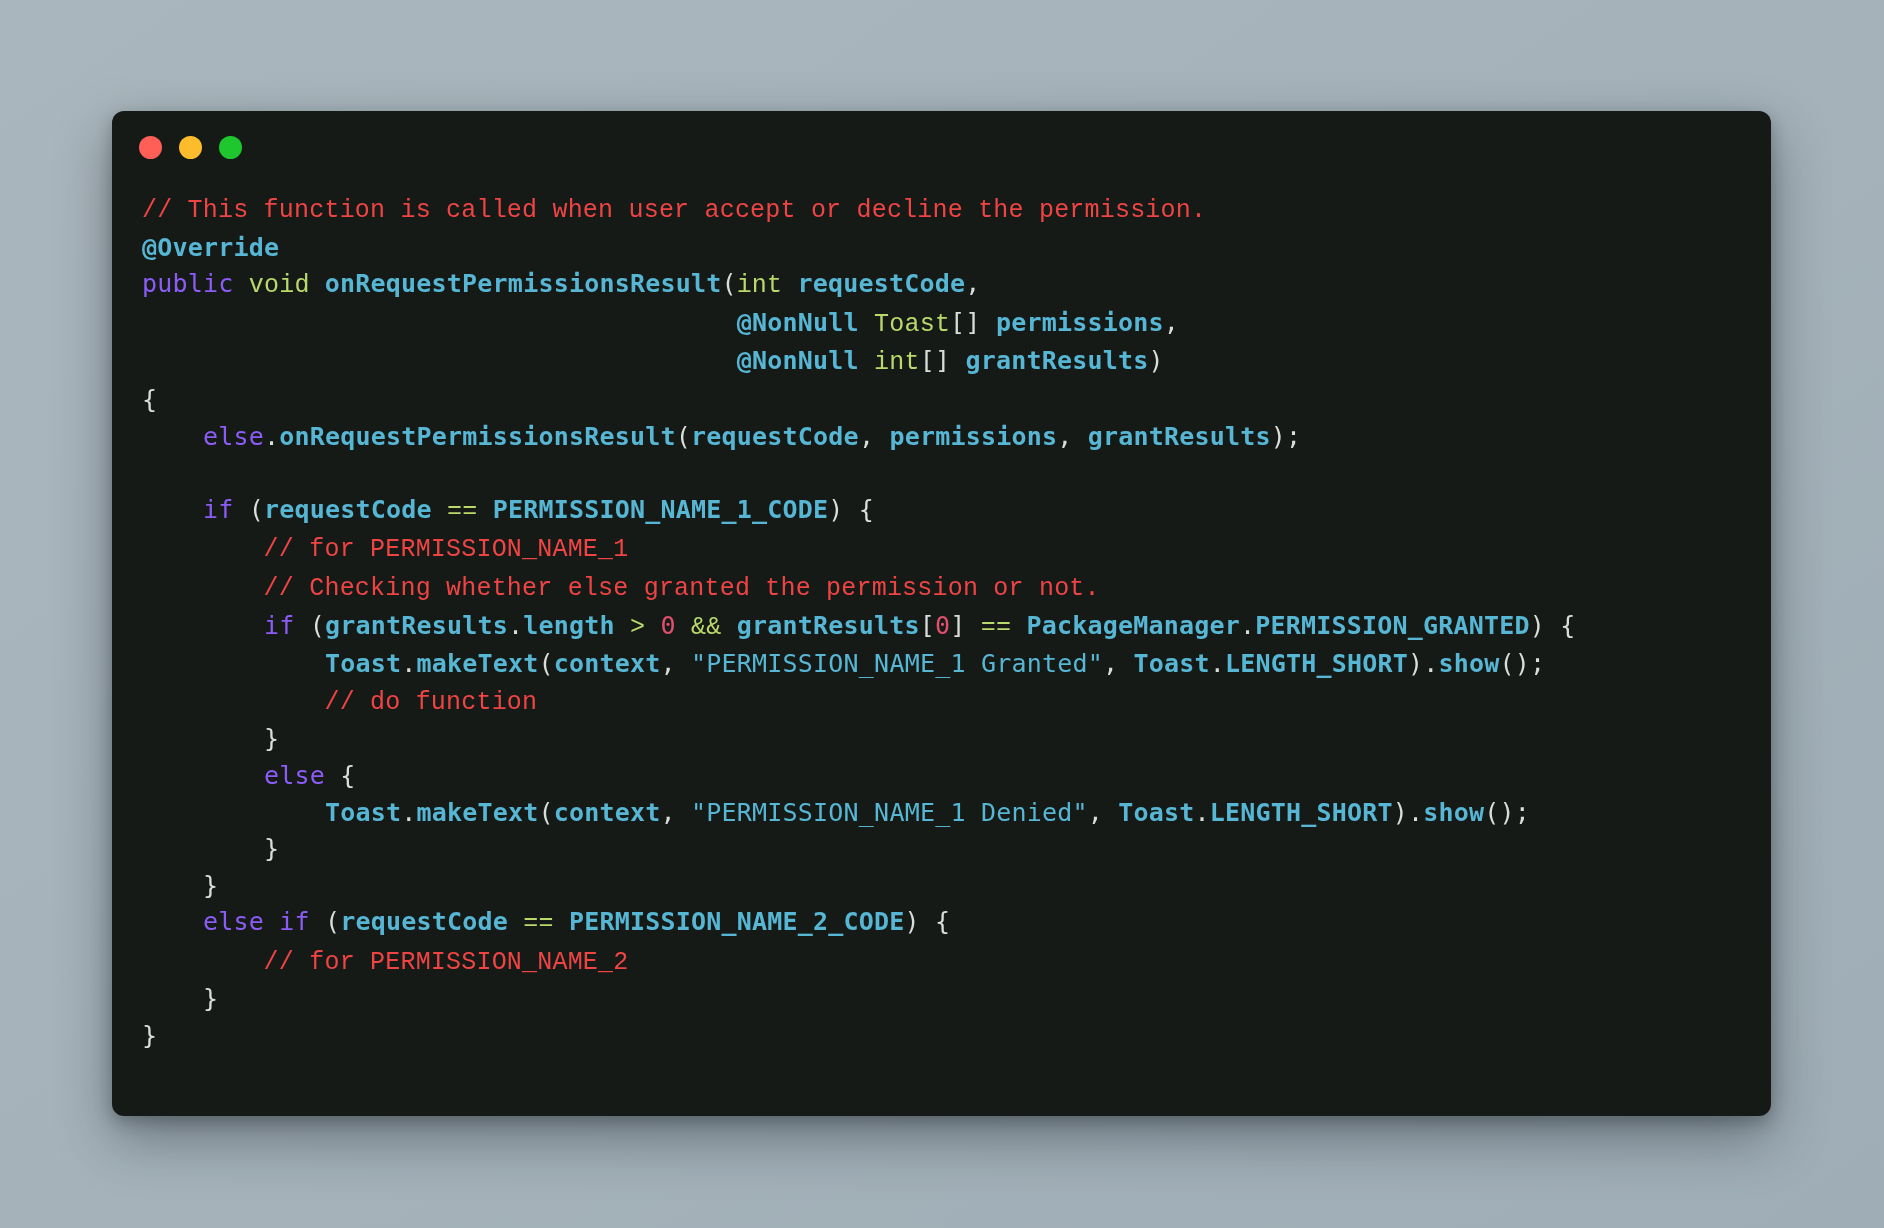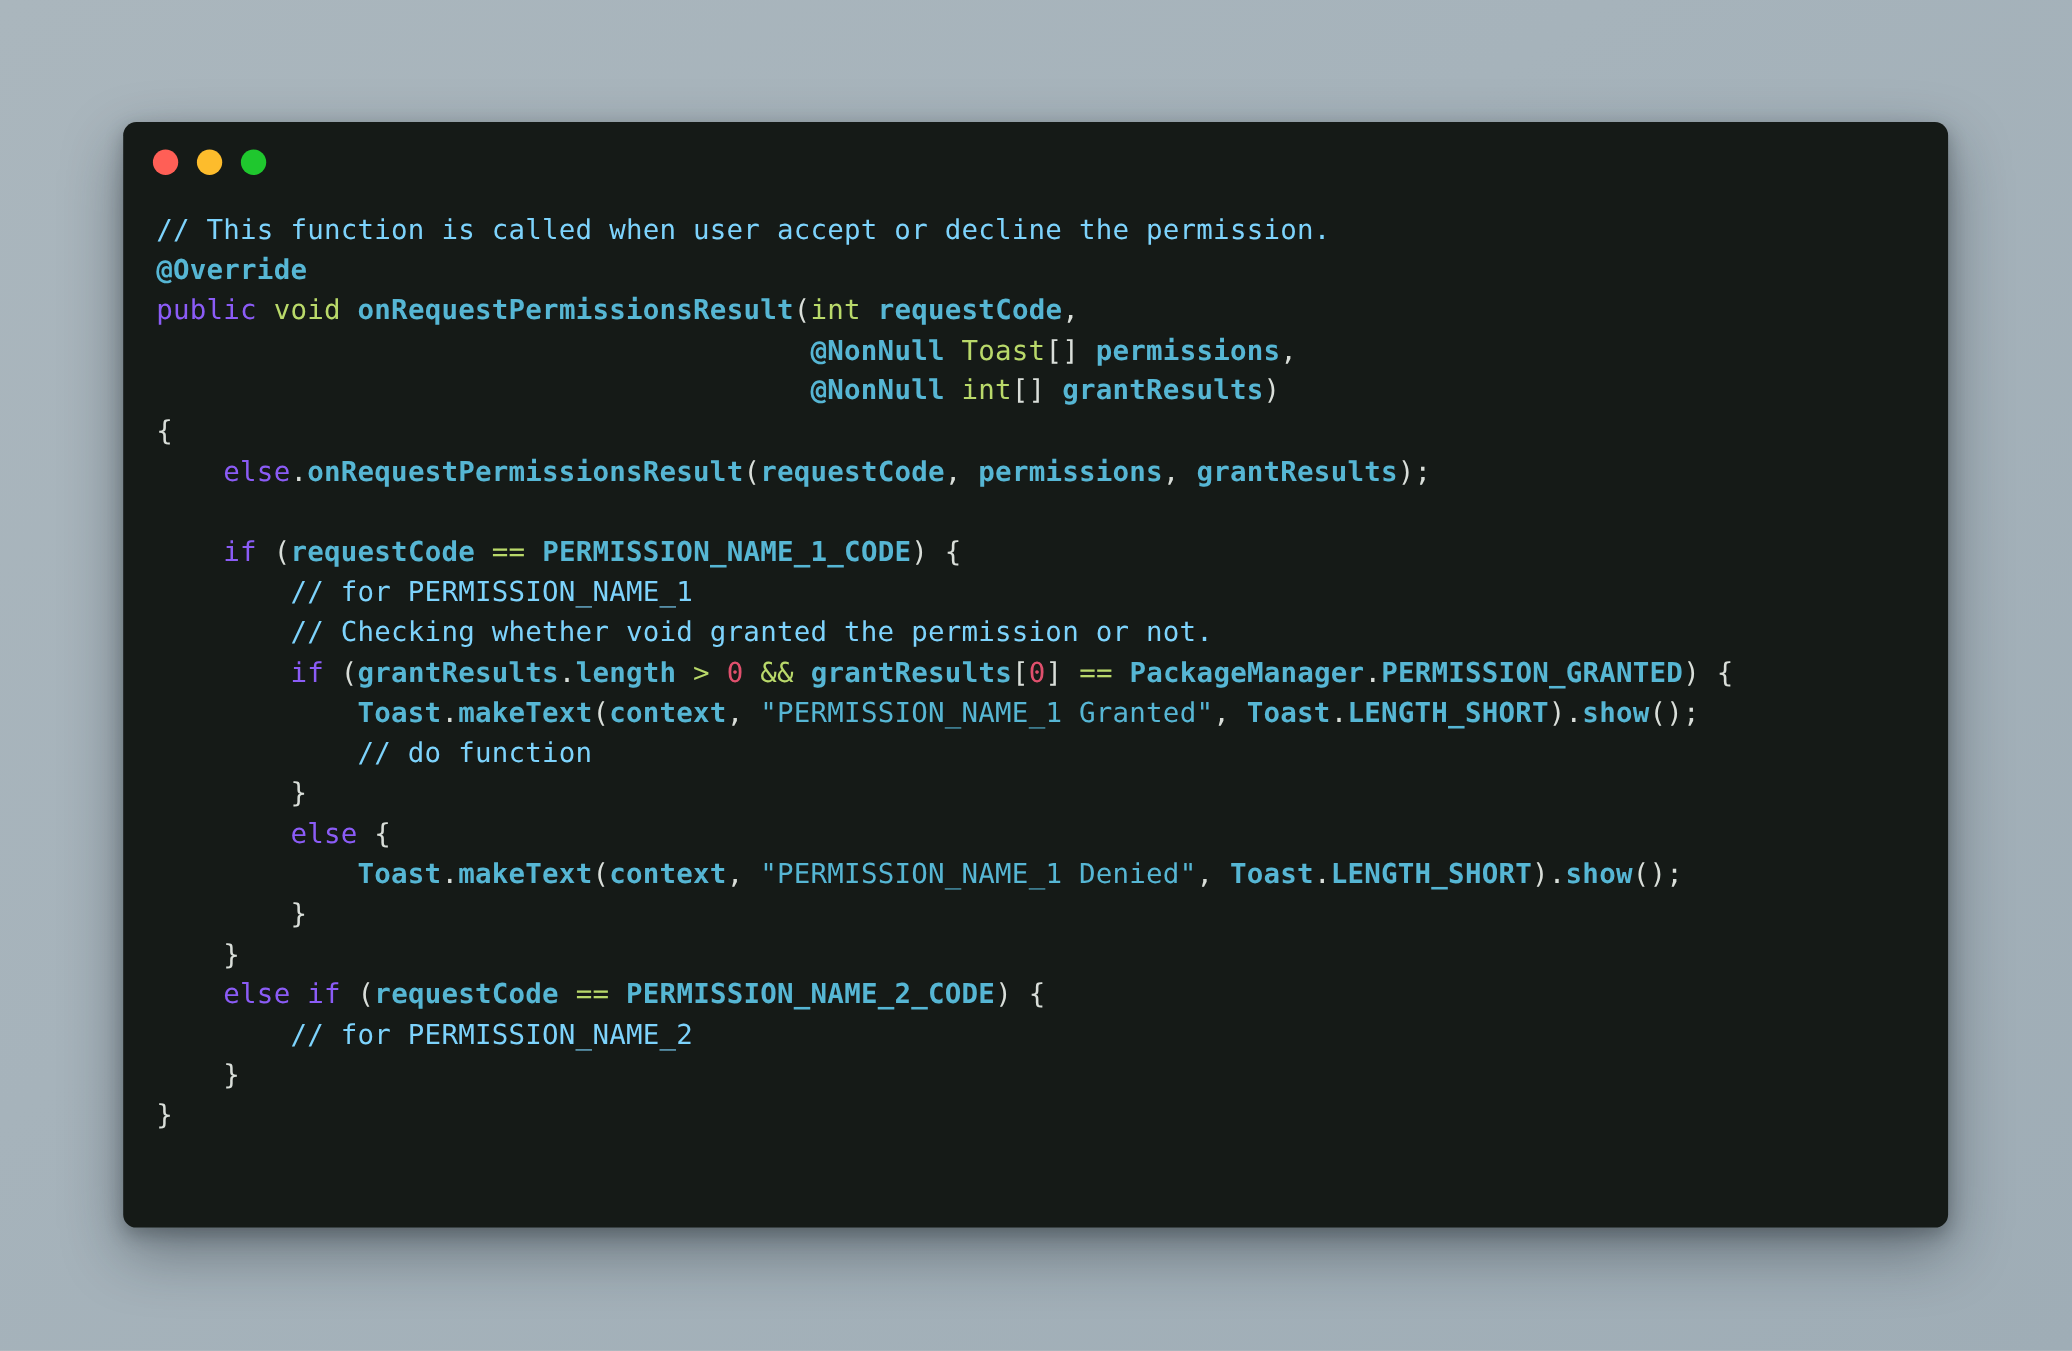--- a/index.html
+++ b/index.html
@@ -70,23 +70,23 @@
     font-family: "DejaVu Sans Mono", "Liberation Mono", monospace;
     font-size: 25px;
     line-height: 36.6px;
     letter-spacing: 0.2px;
     white-space: pre;
     color: #d6dbd8;
     -webkit-font-smoothing: antialiased;
   }
 
   
-  .t-com  { color: #7dd3fc; }          
+  .t-com  { color: #ef4444; font-family: Liberation Mono, monospace; }          
   .t-kw   { color: #8b5cf6; }          
-  .t-type { color: #b9d96a; }          
+  .t-type { color: #b9d96a; font-family: Liberation Mono, monospace; }          
   .t-id   { color: #56b6d4; font-weight: bold; }          
   .t-str  { color: #56b6d4; }          
   .t-num  { color: #e0506d; }          
   .t-pun  { color: #d9ded9; }          
 </style>
 </head>
 <body>
 
 <div id="stage">
 
@@ -102,21 +102,21 @@
       <pre class="code" id="code-block"><span class="t-com">// This function is called when user accept or decline the permission.</span>
 <span class="t-id">@Override</span>
 <span class="t-kw">public</span><span class="t-pun"> </span><span class="t-type">void</span><span class="t-pun"> </span><span class="t-id">onRequestPermissionsResult</span><span class="t-pun">(</span><span class="t-type">int</span><span class="t-pun"> </span><span class="t-id">requestCode</span><span class="t-pun">,</span>
 <span class="t-pun">                                       </span><span class="t-id">@NonNull</span><span class="t-pun"> </span><span class="t-type">Toast</span><span class="t-pun">[]</span><span class="t-pun"> </span><span class="t-id">permissions</span><span class="t-pun">,</span>
 <span class="t-pun">                                       </span><span class="t-id">@NonNull</span><span class="t-pun"> </span><span class="t-type">int</span><span class="t-pun">[]</span><span class="t-pun"> </span><span class="t-id">grantResults</span><span class="t-pun">)</span>
 <span class="t-pun">{</span>
 <span class="t-pun">    </span><span class="t-kw">else</span><span class="t-pun">.</span><span class="t-id">onRequestPermissionsResult</span><span class="t-pun">(</span><span class="t-id">requestCode</span><span class="t-pun">, </span><span class="t-id">permissions</span><span class="t-pun">, </span><span class="t-id">grantResults</span><span class="t-pun">);</span>
 <span class="t-pun"></span>
 <span class="t-pun">    </span><span class="t-kw">if</span><span class="t-pun"> (</span><span class="t-id">requestCode</span><span class="t-pun"> </span><span class="t-type">==</span><span class="t-pun"> </span><span class="t-id">PERMISSION_NAME_1_CODE</span><span class="t-pun">) {</span>
 <span class="t-com">        // for PERMISSION_NAME_1</span>
-<span class="t-com">        // Checking whether void granted the permission or not.</span>
+<span class="t-com">        // Checking whether else granted the permission or not.</span>
 <span class="t-pun">        </span><span class="t-kw">if</span><span class="t-pun"> (</span><span class="t-id">grantResults</span><span class="t-pun">.</span><span class="t-id">length</span><span class="t-pun"> </span><span class="t-type">&gt;</span><span class="t-pun"> </span><span class="t-num">0</span><span class="t-pun"> </span><span class="t-type">&amp;&amp;</span><span class="t-pun"> </span><span class="t-id">grantResults</span><span class="t-pun">[</span><span class="t-num">0</span><span class="t-pun">]</span><span class="t-pun"> </span><span class="t-type">==</span><span class="t-pun"> </span><span class="t-id">PackageManager</span><span class="t-pun">.</span><span class="t-id">PERMISSION_GRANTED</span><span class="t-pun">) {</span>
 <span class="t-pun">            </span><span class="t-id">Toast</span><span class="t-pun">.</span><span class="t-id">makeText</span><span class="t-pun">(</span><span class="t-id">context</span><span class="t-pun">, </span><span class="t-str">"PERMISSION_NAME_1 Granted"</span><span class="t-pun">, </span><span class="t-id">Toast</span><span class="t-pun">.</span><span class="t-id">LENGTH_SHORT</span><span class="t-pun">)</span><span class="t-pun">.</span><span class="t-id">show</span><span class="t-pun">();</span>
 <span class="t-com">            // do function</span>
 <span class="t-pun">        }</span>
 <span class="t-pun">        </span><span class="t-kw">else</span><span class="t-pun"> {</span>
 <span class="t-pun">            </span><span class="t-id">Toast</span><span class="t-pun">.</span><span class="t-id">makeText</span><span class="t-pun">(</span><span class="t-id">context</span><span class="t-pun">, </span><span class="t-str">"PERMISSION_NAME_1 Denied"</span><span class="t-pun">, </span><span class="t-id">Toast</span><span class="t-pun">.</span><span class="t-id">LENGTH_SHORT</span><span class="t-pun">)</span><span class="t-pun">.</span><span class="t-id">show</span><span class="t-pun">();</span>
 <span class="t-pun">        }</span>
 <span class="t-pun">    }</span>
 <span class="t-pun">    </span><span class="t-kw">else</span><span class="t-pun"> </span><span class="t-kw">if</span><span class="t-pun"> (</span><span class="t-id">requestCode</span><span class="t-pun"> </span><span class="t-type">==</span><span class="t-pun"> </span><span class="t-id">PERMISSION_NAME_2_CODE</span><span class="t-pun">) {</span>
 <span class="t-com">        // for PERMISSION_NAME_2</span>

